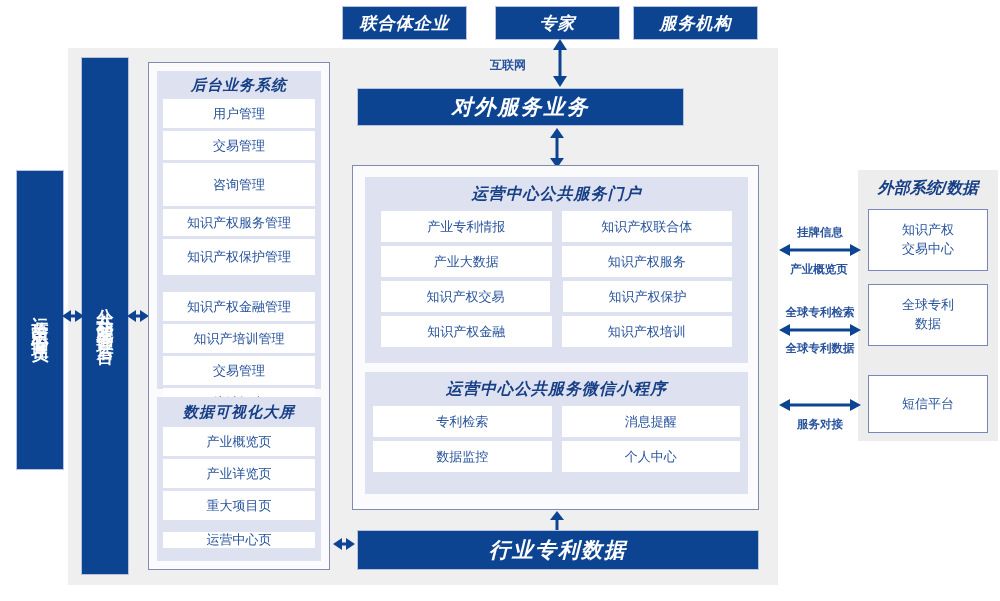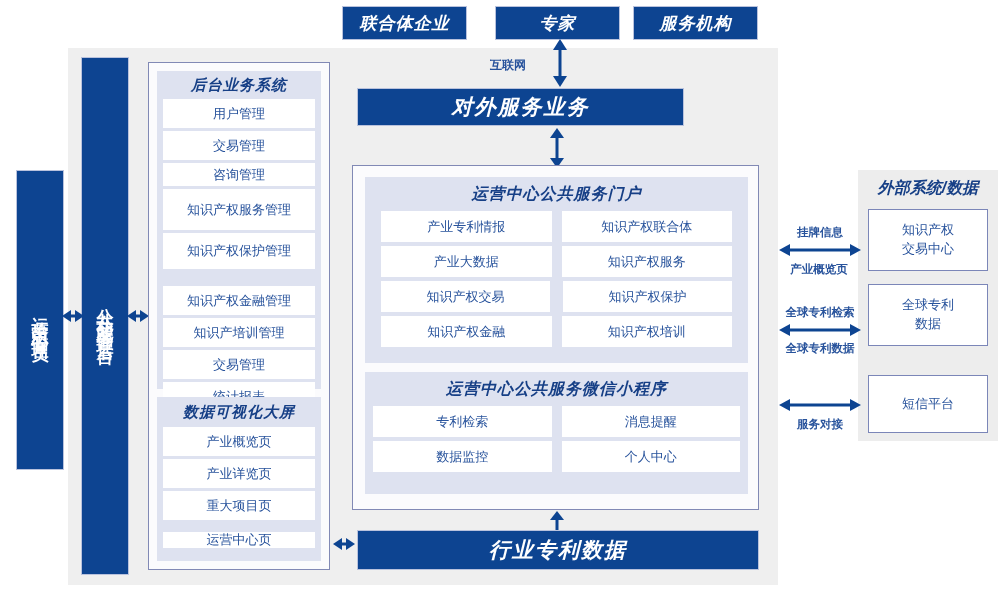--- a/index.html
+++ b/index.html
@@ -159,22 +159,22 @@
     </svg>
   </div>
 
   <div class="abs panel" style="left:148px;top:62px;width:182px;height:508px;">
 
     <div class="abs group" style="left:8px;top:8px;width:164px;height:318px;">
       <div class="group-title" style="height:28px;font-size:15px;letter-spacing:1px;">后台业务系统</div>
       <div style="padding:0 6px;">
         <div class="cell" style="height:29px;margin-bottom:3px;">用户管理</div>
         <div class="cell" style="height:29px;margin-bottom:3px;">交易管理</div>
-        <div class="cell" style="height:23px;margin-bottom:3px;">咨询管理</div>
-        <div class="cell" style="height:41px;margin-bottom:3px;">知识产权服务管理</div>
+        <div class="cell" style="height:43px;margin-bottom:3px;">咨询管理</div>
+        <div class="cell" style="height:27px;margin-bottom:3px;">知识产权服务管理</div>
         <div class="cell" style="height:36px;margin-bottom:17px;">知识产权保护管理</div>
         <div class="cell" style="height:29px;margin-bottom:3px;">知识产权金融管理</div>
         <div class="cell" style="height:29px;margin-bottom:3px;">知识产培训管理</div>
         <div class="cell" style="height:29px;margin-bottom:3px;">交易管理</div>
         <div class="cell" style="height:29px;">统计报表</div>
       </div>
     </div>
 
     <div class="abs group" style="left:8px;top:334px;width:164px;height:164px;">
       <div class="group-title" style="height:30px;font-size:15px;letter-spacing:1px;">数据可视化大屏</div>

